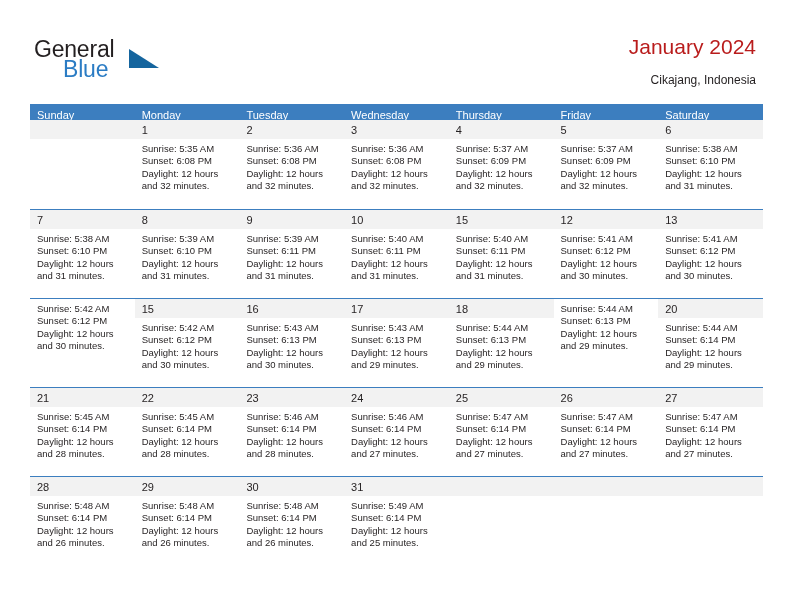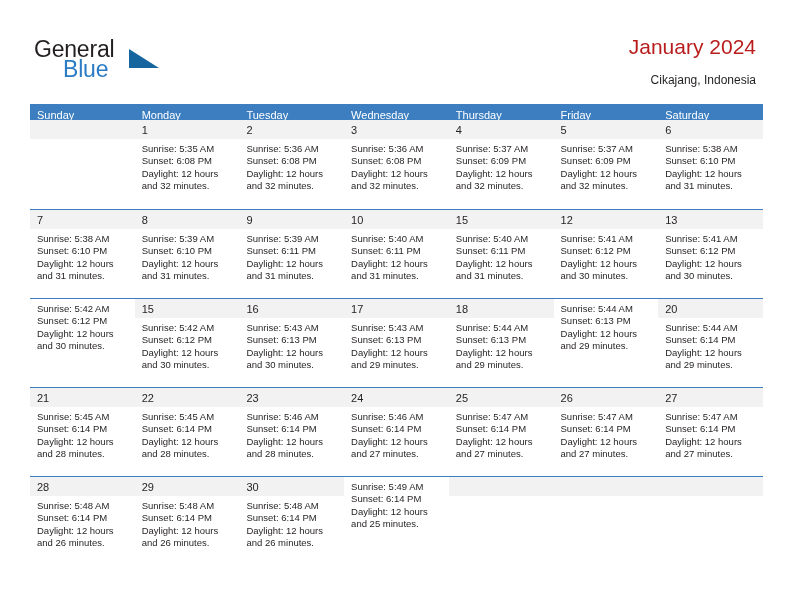--- a/index.html
+++ b/index.html
@@ -462,20 +462,21 @@
           <div class="daycell">
             <div class="daynum-band"><span class="daynum">30</span></div>
             <div class="details">
               <div class="det-line">Sunrise: 5:48 AM</div>
               <div class="det-line">Sunset: 6:14 PM</div>
               <div class="det-line">Daylight: 12 hours</div>
               <div class="det-line">and 26 minutes.</div>
             </div>
           </div>
           <div class="daycell">
+            <div class="daynum-band"><span class="daynum">31</span></div>
             <div class="details">
               <div class="det-line">Sunrise: 5:49 AM</div>
               <div class="det-line">Sunset: 6:14 PM</div>
               <div class="det-line">Daylight: 12 hours</div>
               <div class="det-line">and 25 minutes.</div>
             </div>
           </div>
           <div class="daycell empty">
             <div class="daynum-band"><span class="daynum"></span></div>
             <div class="details"></div>

